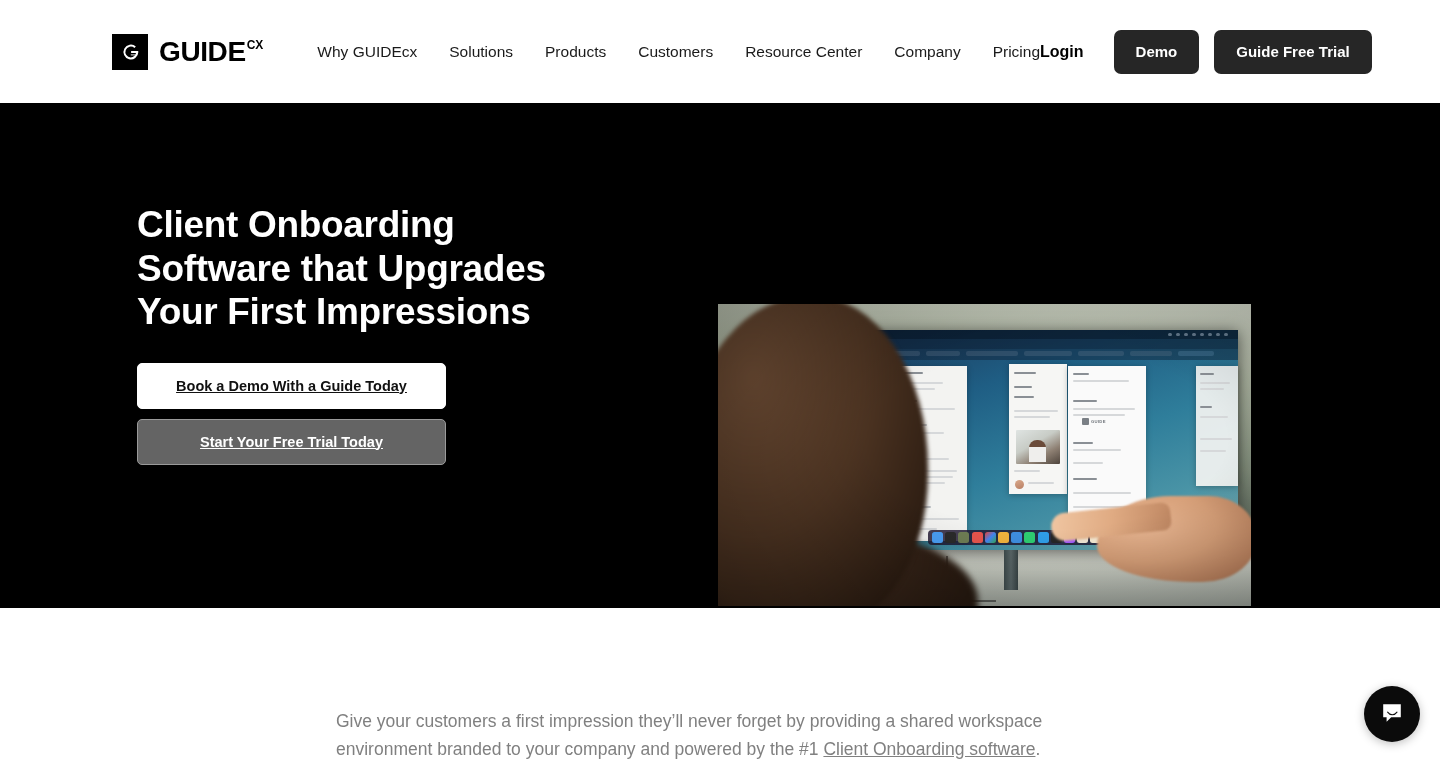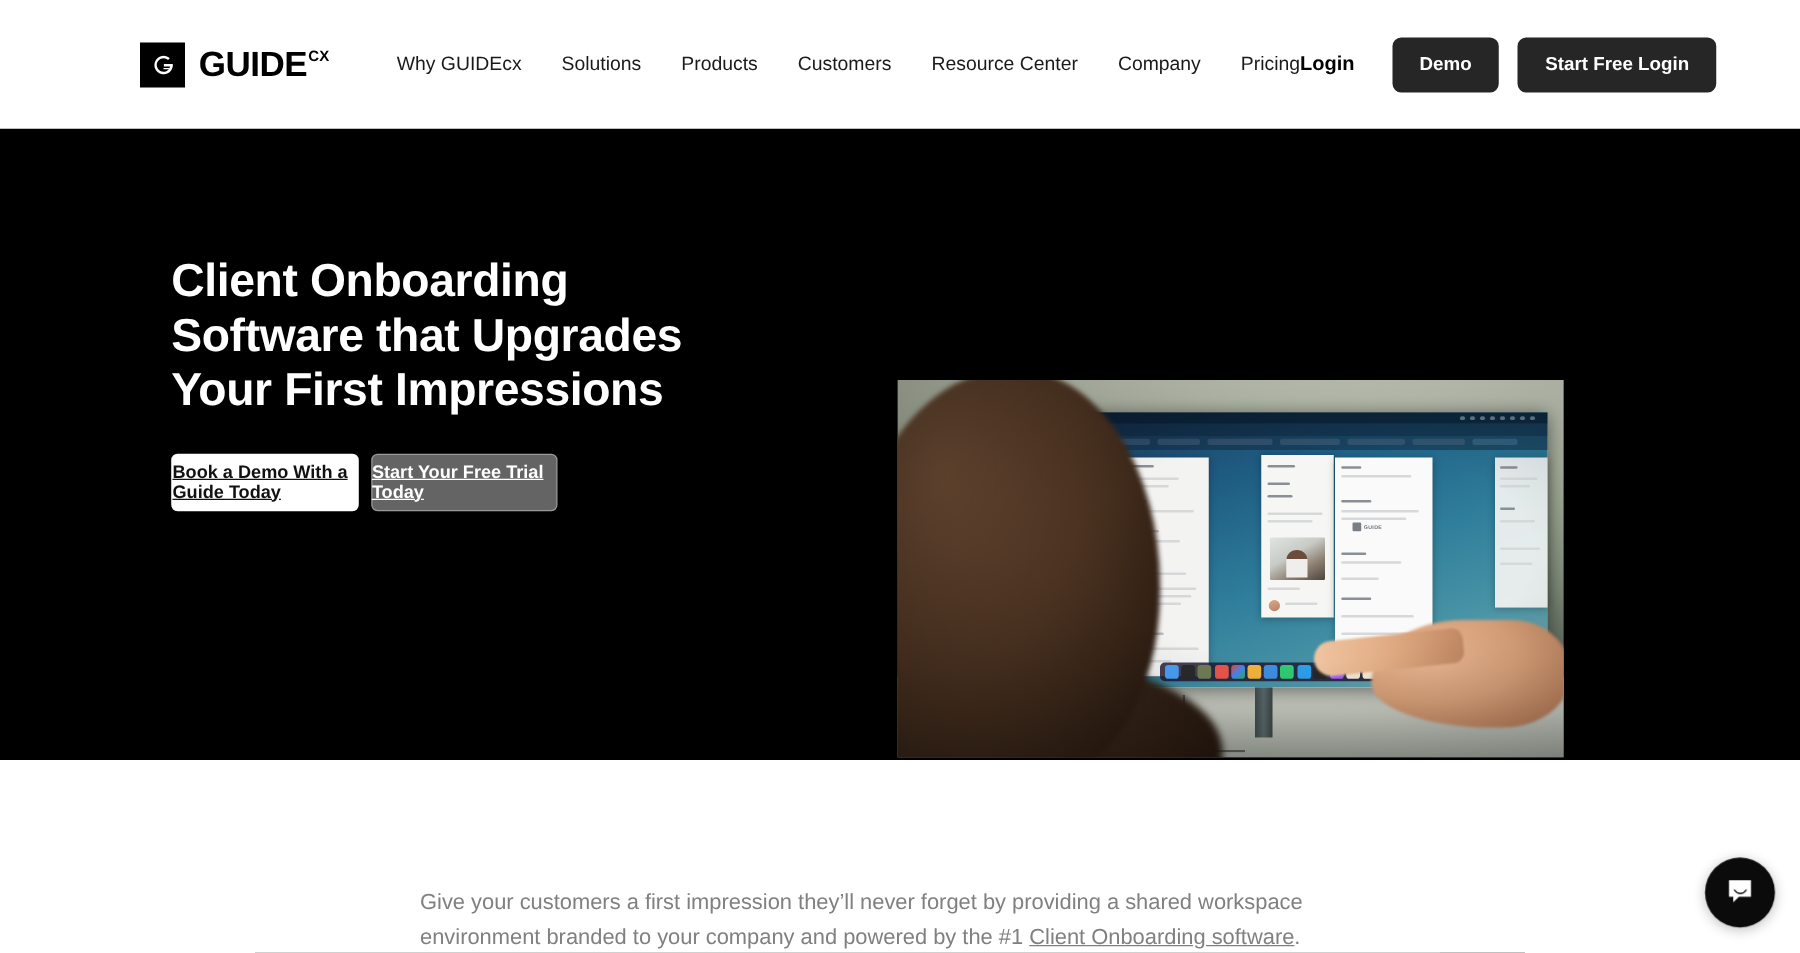--- a/index.html
+++ b/index.html
@@ -131,21 +131,21 @@
     font-size: 37px;
     font-weight: 700;
     line-height: 43.5px;
     letter-spacing: -0.3px;
   }
   .hero-title .tline { display: block; white-space: nowrap; }
 
   .hero-ctas {
     margin-top: 29px;
     display: flex;
-    flex-direction: row;
+    flex-direction: column;
     gap: 10px;
     width: 309px;
   }
   .btn-hero {
     height: 46px;
     border-radius: 5px;
     font-size: 14.5px;
     font-weight: 700;
     display: flex;
     align-items: center;
@@ -390,21 +390,21 @@
     <a class="nav-link" href="#">Products</a>
     <a class="nav-link" href="#">Customers</a>
     <a class="nav-link" href="#">Resource Center</a>
     <a class="nav-link" href="#">Company</a>
     <a class="nav-link" href="#">Pricing</a>
   </nav>
 
   <div class="header-actions">
     <a class="login-link" href="#">Login</a>
     <button class="btn-dark">Demo</button>
-    <button class="btn-dark">Start Free Login</button>
+    <button class="btn-dark">Guide Free Trial</button>
   </div>
 </header>
 
 <section class="hero">
   <div class="hero-inner">
 
     <div class="hero-copy">
       <h1 class="hero-title">
         <span class="tline">Client Onboarding</span>
         <span class="tline">Software that Upgrades</span>

